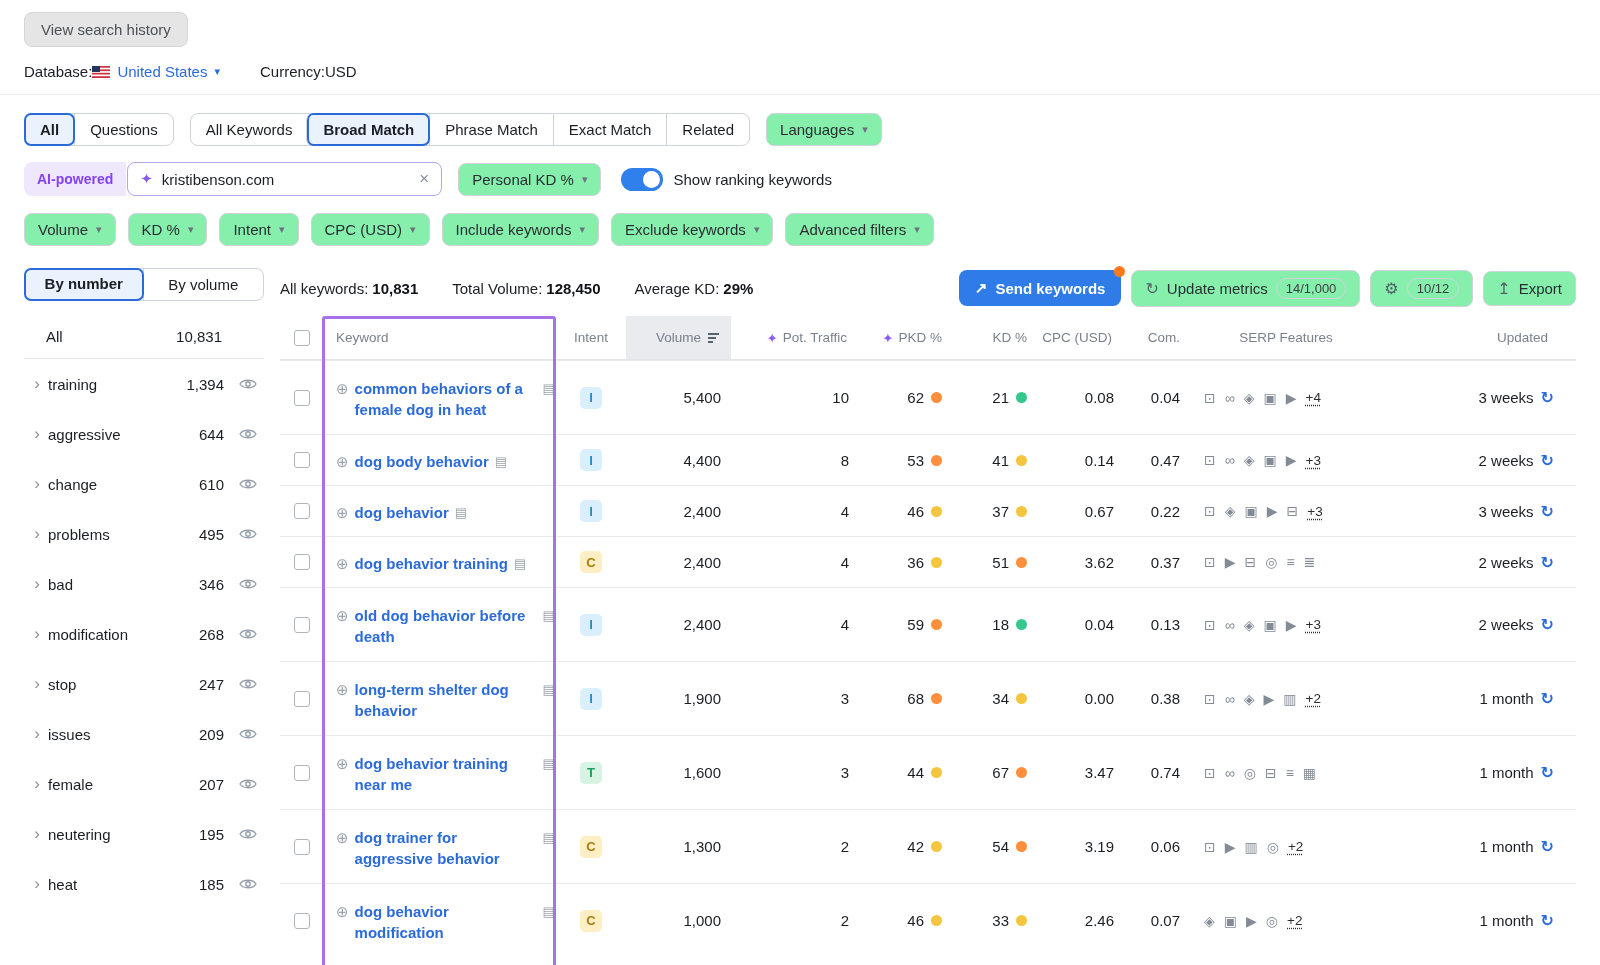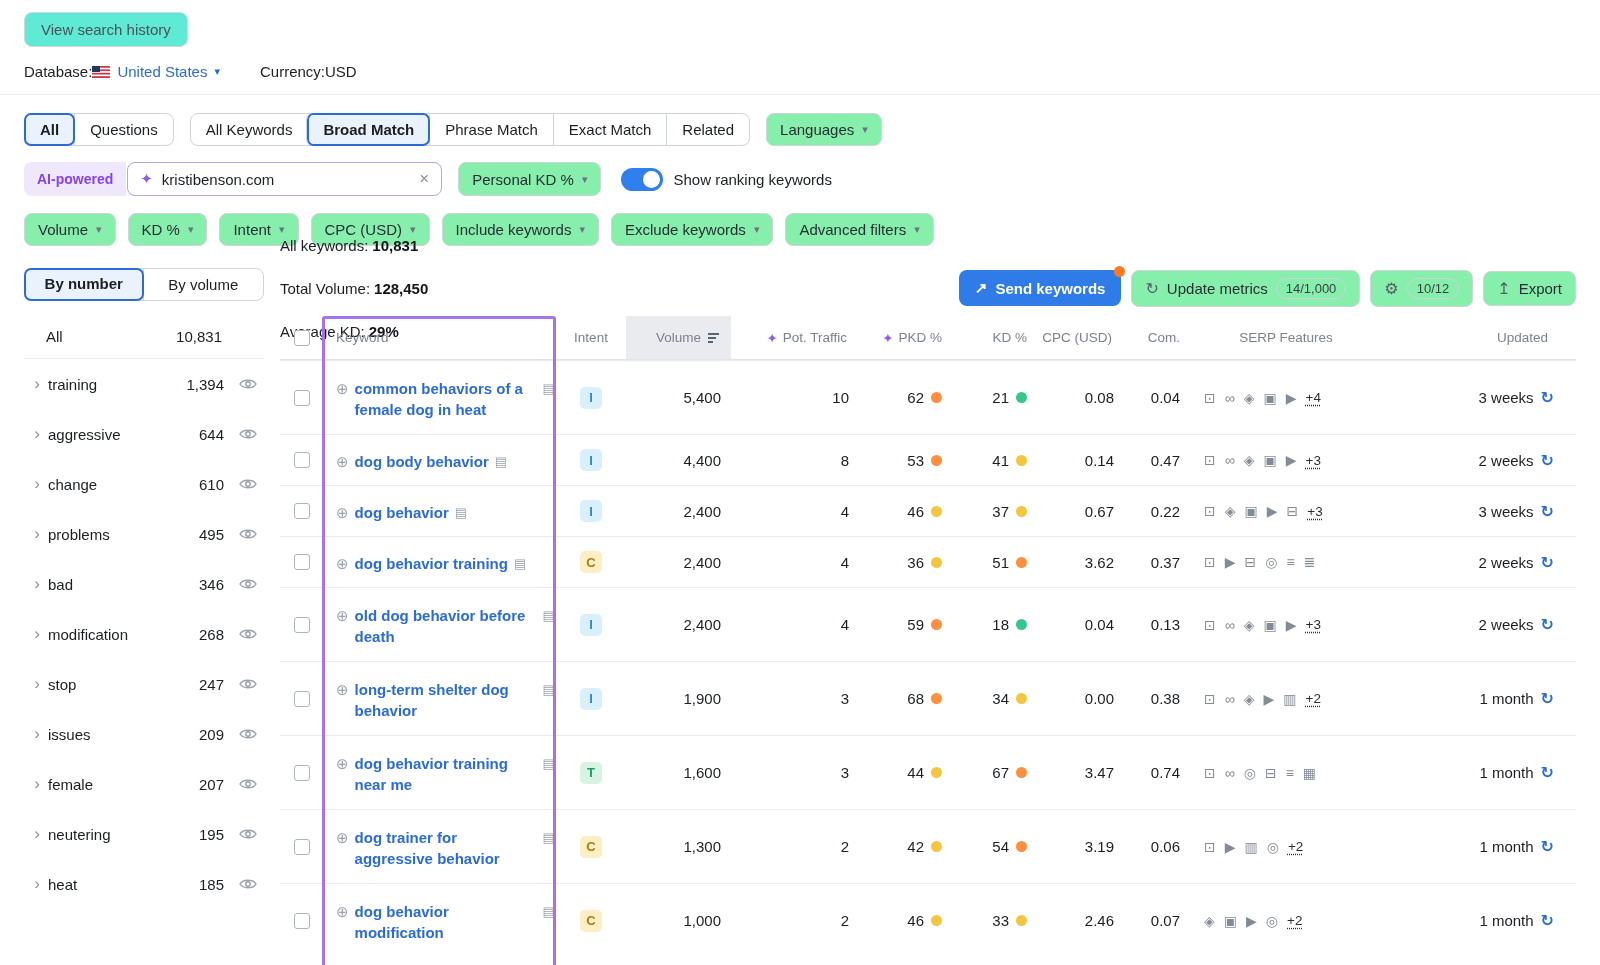--- a/index.html
+++ b/index.html
@@ -8,38 +8,38 @@
     width:1600px; height:965px; overflow:hidden; background:#ffffff;
     font-family:"Liberation Sans","DejaVu Sans",sans-serif; color:#1b1e23; font-size:15px;
   }
   .page { width:1600px; height:965px; overflow:hidden; position:relative; }
 
   
   .topbar { padding:12px 24px 14px; border-bottom:1px solid #ededf0; }
   .title-row { display:flex; justify-content:space-between; align-items:flex-start; }
   .title { font-size:21px; font-weight:700; color:#111318; }
   .title .query { color:#43474e; margin-left:8px; }
-  .history-btn { background:#5eead4; border:1px solid #d3d6dc; border-radius:8px; padding:8px 16px; font-size:15px; color:#4c5158; cursor:pointer; }
+  .history-btn { background:#e5e5e5; border:1px solid #d3d6dc; border-radius:8px; padding:8px 16px; font-size:15px; color:#4c5158; cursor:pointer; }
   .meta-row { display:flex; align-items:center; margin-top:16px; font-size:15px; }
   .meta-label { color:#1b1e23; }
   .db-link { color:#2b6bd9; display:inline-flex; align-items:center; gap:7px; cursor:pointer; }
   .chev { font-size:11px; line-height:1; }
   .meta-gap { width:40px; }
 
   
   .tabs-row { display:flex; gap:16px; padding:0 24px; margin-top:18px; align-items:center; }
   .seg { display:flex; border:1px solid #cfd3da; border-radius:8px; background:#fff; }
   .seg-item { padding:7px 15px; font-size:15px; color:#1b1e23; cursor:pointer; border-left:1px solid #cfd3da; white-space:nowrap; }
   .seg-item:first-child { border-left:none; }
   .seg-item.selected { box-shadow: inset 0 0 0 2px #2b6bd9; background:#eaf2fe; border-radius:7px; font-weight:700; margin:-1px; padding:8px 16px; position:relative; z-index:1; }
   .btn { display:inline-flex; align-items:center; gap:8px; border:1px solid #cfd3da; border-radius:8px; background:#86efac; padding:7px 13px; font-size:15px; color:#2a2e34; cursor:pointer; white-space:nowrap; }
   .btn .chev { color:#6b7280; }
 
   
-  .ai-row { display:flex; gap:16px; padding:0 24px; margin-top:16px; }
+  .ai-row { display:flex; align-items:center; gap:16px; padding:0 24px; margin-top:16px; }
   .ai-wrap { display:flex; align-items:stretch; }
   .ai-chip { background:#efe8fc; color:#8440f5; font-weight:600; font-size:14px; padding:8px 13px; border-radius:8px 0 0 8px; display:flex; align-items:center; }
   .ai-input { display:flex; align-items:center; gap:9px; width:315px; border:1.5px solid #b3a4ef; border-radius:8px; background:#fff; padding:6px 12px; margin-left:1px; }
   .ai-input .sparkle { color:#8a5cf0; font-size:15px; }
   .ai-input .val { flex:1; color:#1b1e23; }
   .ai-input .close { color:#8a919b; font-size:17px; cursor:pointer; }
   .toggle-wrap { display:flex; align-items:center; gap:10px; margin-left:4px; }
   .toggle { width:42px; height:23px; border-radius:12px; background:#2f80ed; position:relative; cursor:pointer; }
   .toggle::after { content:""; position:absolute; right:3px; top:3px; width:17px; height:17px; border-radius:50%; background:#fff; }
 
@@ -58,21 +58,21 @@
   .group-all .g-label { flex:1; }
   .group-row { display:flex; align-items:center; height:50px; padding:0 4px 0 2px; cursor:pointer; }
   .g-chev { width:22px; color:#8b939e; font-size:17px; text-align:center; }
   .g-label { flex:1; color:#1b1e23; }
   .g-count { color:#1b1e23; margin-right:12px; }
   .g-eye { width:24px; display:flex; justify-content:center; cursor:pointer; }
 
   
   .main { flex:1; position:relative; }
   .toolbar { display:flex; align-items:center; justify-content:space-between; height:40px; }
-  .stats { display:flex; gap:26px; align-items:flex-start;flex-direction:column; }
+  .stats { display:flex; gap:34px; align-items:flex-end; }
   .stat b { font-weight:700; color:#111318; margin-left:4px; }
   .actions { display:flex; gap:10px; align-items:center; }
   .send-btn { position:relative; background:#2f7ce8; color:#fff; border:none; border-radius:8px; padding:9px 16px; font-size:15px; font-weight:600; display:inline-flex; gap:8px; align-items:center; cursor:pointer; }
   .notif-dot { position:absolute; top:-4px; right:-4px; width:11px; height:11px; border-radius:50%; background:#ff7a1f; }
   .pill { border:1px solid #cfd3da; border-radius:999px; padding:2px 9px; font-size:13px; color:#3a3f46; }
   .icon-g { color:#565e69; font-size:16px; }
 
   
   .table { margin-top:8px; }
   .thead, .trow { display:grid; grid-template-columns:44px 232px 70px 105px 128px 95px 85px 85px 62px 200px 1fr; align-items:center; }

